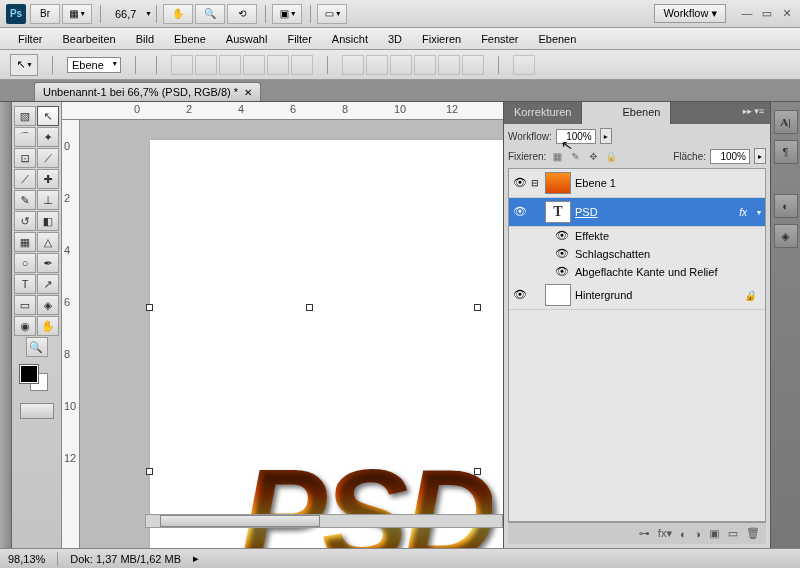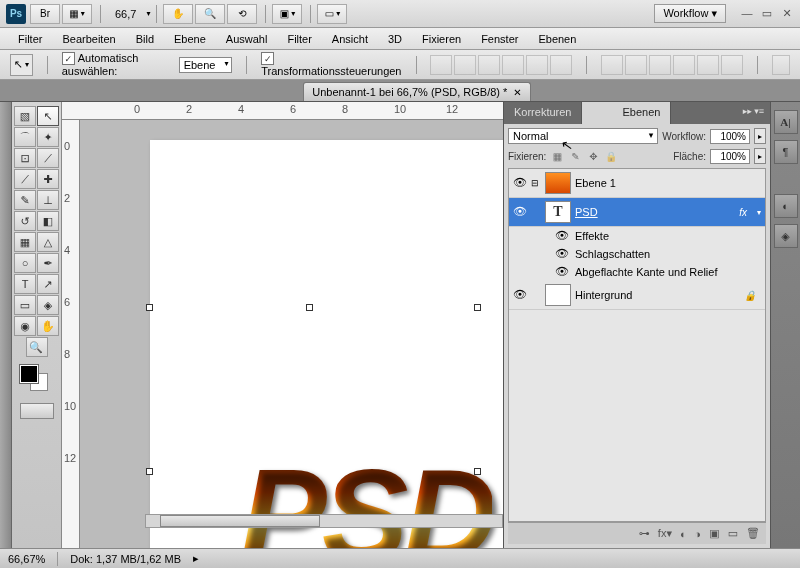--- a/index.html
+++ b/index.html
@@ -15,21 +15,21 @@
 .win-ctrl { width:14px; height:14px; margin-left:6px; font-size:11px; text-align:center; color:#555; }
 .menubar { height:22px; background:linear-gradient(#f0f0f0,#dedede); border-bottom:1px solid #999; display:flex; align-items:center; padding:0 8px; }
 .menu-item { padding:2px 10px; }
 .optionsbar { height:30px; background:linear-gradient(#eaeaea,#d6d6d6); border-bottom:1px solid #999; display:flex; align-items:center; padding:0 10px; gap:8px; }
 .opt-arrow { width:28px; height:22px; border:1px solid #999; background:#e8e8e8; display:flex; align-items:center; justify-content:center; }
 .opt-check { width:13px; height:13px; border:1px solid #777; background:#fff; display:inline-flex; align-items:center; justify-content:center; font-size:9px; color:#333; margin-right:3px; vertical-align:middle; }
 .opt-select { border:1px solid #888; background:#fff; padding:1px 16px 1px 4px; position:relative; }
 .opt-select::after { content:"▾"; position:absolute; right:3px; font-size:8px; }
 .opt-icons { display:flex; gap:2px; }
 .opt-icon { width:22px; height:20px; border:1px solid #aaa; background:linear-gradient(#eee,#d8d8d8); opacity:0.6; }
-.tabbar { height:22px; background:#8f8f8f; border-bottom:1px solid #555; display:flex; align-items:flex-end; padding-left:34px;justify-content:center; }
+.tabbar { height:22px; background:#8f8f8f; border-bottom:1px solid #555; display:flex; align-items:flex-end; padding-left:34px; }
 .doc-tab { background:linear-gradient(#e8e8e8,#c8c8c8); border:1px solid #777; border-bottom:none; padding:3px 8px; display:flex; align-items:center; gap:6px; border-radius:3px 3px 0 0; }
 .tab-x { font-size:10px; cursor:pointer; }
 .main { display:flex; height:446px; background:#b8b8b8; }
 .vstrip { width:12px; background:linear-gradient(90deg,#aaa,#888); border-right:1px solid #666; }
 .toolbox { width:50px; background:linear-gradient(#d6d6d6,#c4c4c4); border-right:1px solid #888; padding:4px 2px; }
 .tool-row { display:flex; justify-content:center; gap:1px; margin-bottom:1px; }
 .tool { width:22px; height:20px; border:1px solid #999; background:linear-gradient(#eee,#d4d4d4); display:flex; align-items:center; justify-content:center; font-size:11px; color:#333; position:relative; }
 .tool.sel { background:linear-gradient(#fff,#e8e8e8); border-color:#555; }
 .swatches { margin-top:6px; position:relative; height:28px; }
 .swatch-fg { width:18px; height:18px; background:#000; border:1px solid #fff; outline:1px solid #666; position:absolute; left:6px; top:2px; z-index:2; }
@@ -113,24 +113,22 @@
   <span class="menu-item">Ansicht</span>
   <span class="menu-item">3D</span>
   <span class="menu-item">Fixieren</span>
   <span class="menu-item">Fenster</span>
   <span class="menu-item">Ebenen</span>
 </div>
 
 <div class="optionsbar">
   <div class="opt-arrow">↖<span class="chevron">▾</span></div>
   <div class="tb-sep"></div>
-  <label><span class="opt-check">✓</span><span>Automatisch auswählen:</span></label>
   <div class="opt-select">Ebene</div>
   <div class="tb-sep"></div>
-  <label><span class="opt-check">✓</span><span>Transformationssteuerungen</span></label>
   <div class="tb-sep"></div>
   <div class="opt-icons">
     <div class="opt-icon"></div>
       <div class="opt-icon"></div>
       <div class="opt-icon"></div>
     <div class="opt-icon"></div>
       <div class="opt-icon"></div>
       <div class="opt-icon"></div>
   </div>
   <div class="tb-sep"></div>
@@ -247,21 +245,20 @@
 
   <div class="panels">
     <div class="panel-main">
       <div class="panel-tabs">
         <div class="ptab">Korrekturen</div>
         <div class="ptab active">Ebenen</div>
         <div class="ptab-icons">▸▸ ▾≡</div>
       </div>
       <div class="panel-body">
         <div class="prow">
-          <div class="pselect">Normal</div>
           <span class="plabel">Workflow:</span>
           <div class="pinput">100%</div>
           <div class="parrow">▸</div>
         </div>
         <div class="prow">
           <span class="plabel">Fixieren:</span>
           <span class="lock-icn">▦</span>
           <span class="lock-icn">✎</span>
           <span class="lock-icn">✥</span>
           <span class="lock-icn">🔒</span>
@@ -320,19 +317,19 @@
       <div class="dock-btn" style="font-family:serif;font-weight:bold">A|</div>
       <div class="dock-btn">¶</div>
       <div style="height:18px"></div>
       <div class="dock-btn">◐</div>
       <div class="dock-btn">◈</div>
     </div>
   </div>
 </div>
 
 <div class="statusbar">
-  <span>66,67%</span>
+  <span>98,13%</span>
   <div class="status-sep"></div>
   <span>Dok: 1,37 MB/1,62 MB</span>
   <span>▸</span>
 </div>
 
 <div class="cursor-arrow">↖</div>
 
 </body></html>

